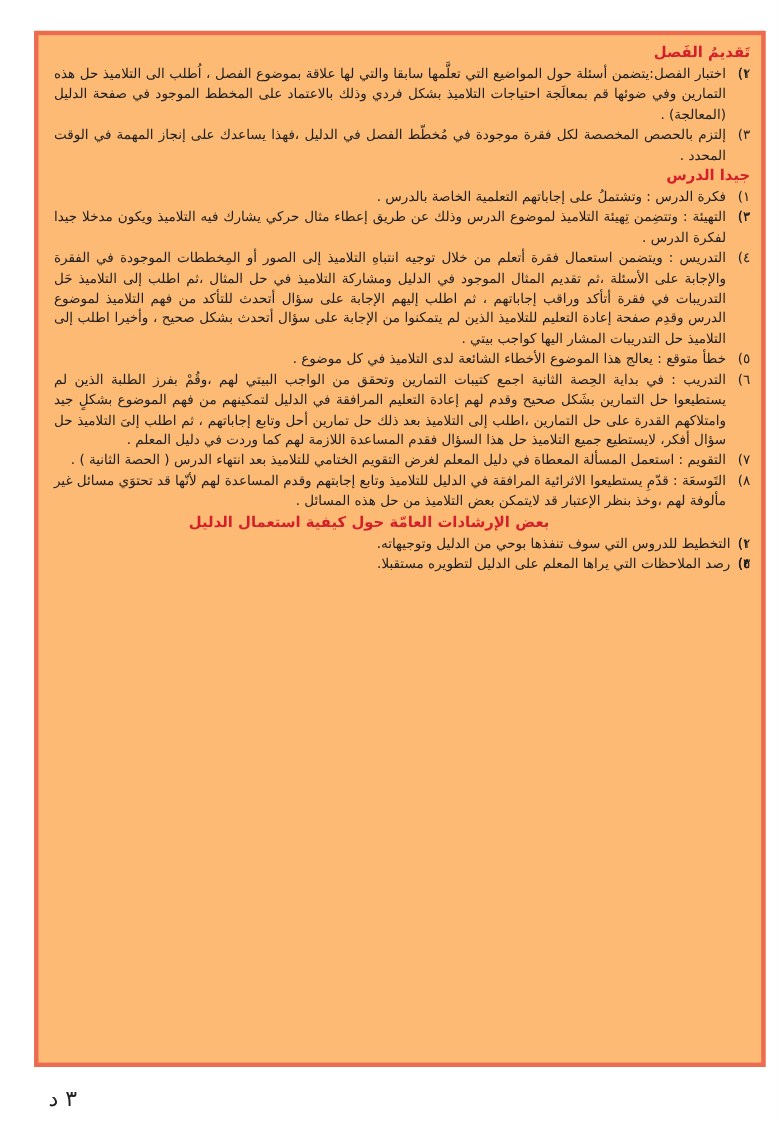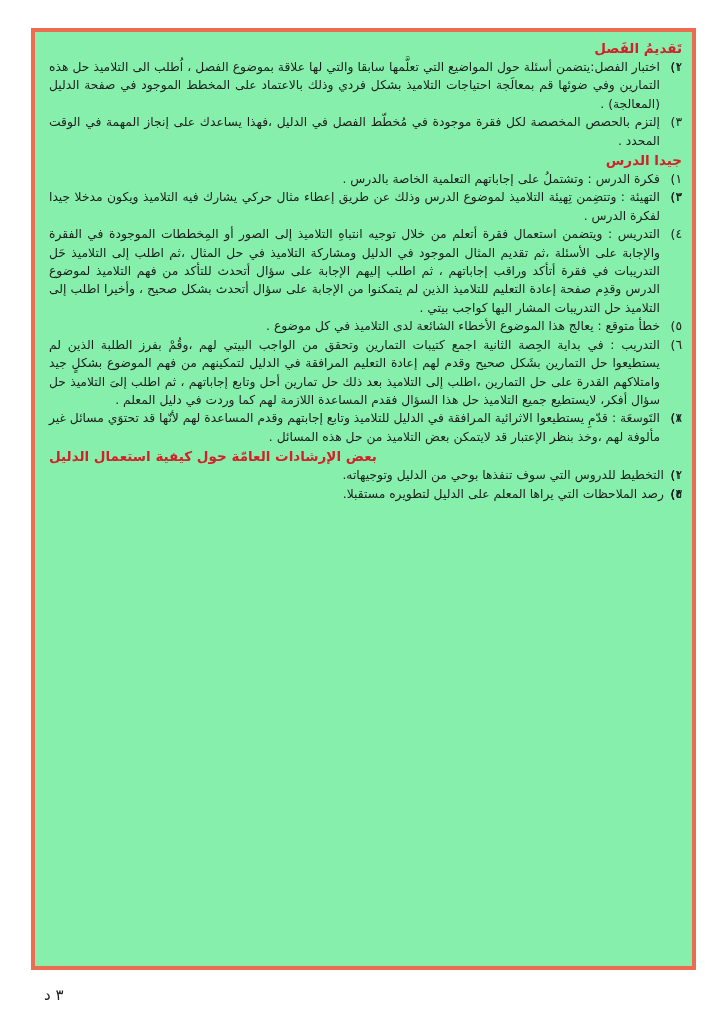--- a/index.html
+++ b/index.html
@@ -3,49 +3,49 @@
 <meta charset="utf-8">
 <style>
   html, body { margin: 0; padding: 0; background: #ffffff; }
   body { width: 708px; height: 1024px; position: relative; overflow: hidden; }
   .frame {
     position: absolute;
     left: 31px; top: 28px;
     width: 665px; height: 942px;
     border: 4px solid #ec6c52;
     box-sizing: border-box;
-    background: #86efac;
+    background: #fdba74;
   }
   .content {
     position: absolute;
     left: 14px; right: 10px; top: 6px;
     direction: rtl;
     font-family: "DejaVu Sans", sans-serif;
     font-size: 12.3px;
     line-height: 18.4px;
     color: #1d1d1d;
     text-align: justify;
   }
   .heading {
     color: #d3202a;
     font-weight: bold;
     font-size: 13.5px;
     line-height: 20px;
     margin: 0;
   }
-  .heading.center { text-align: left; padding-right: 60px; }
+  .heading.center { text-align: center; padding-right: 60px; }
   ol { list-style: none; margin: 0; padding: 0; }
   li { margin: 0; padding-right: 22px; position: relative; }
   li .num { position: absolute; right: 0; top: 0; }
   .sub-list li { padding-right: 18px; }
   .page-num {
     position: absolute;
     left: 44px; top: 986px;
     font-family: "DejaVu Sans", sans-serif;
-    font-size: 15px;
+    font-size: 20px;
     color: #222;
     direction: rtl;
   }
 </style>
 </head>
 <body>
 
 <div class="frame">
   <div class="content">
 
@@ -57,21 +57,21 @@
     </ol>
 
     <h2 class="heading">جيدا الدرس</h2>
     <ol>
       <li><span class="num">١)</span><span>فكرة الدرس : وتشتملُ على إجاباتهم التعلمية الخاصة بالدرس .</span></li>
       <li><span class="num">٢)</span></li>
       <li><span class="num">٣)</span><span>التهيئة : وتتضِمن تِهيئة التلاميذ لموضوع الدرس وذلك عن طريق إعطاء مثال حركي يشارك فيه التلاميذ ويكون مدخلا جيدا لفكرة الدرس .</span></li>
       <li><span class="num">٤)</span><span>التدريس : ويتضمن استعمال فقرة أتعلم من خلال توجيه انتباهِ التلاميذ إلى الصور أو المِخططات الموجودة في الفقرة والإجابة على الأسئلة ،ثم تقديم المثال الموجود في الدليل ومشاركة التلاميذ في حل المثال ،ثم اطلب إلى التلاميذ حَل التدريبات في فقرة أتأكد وراقب إجاباتهم ، ثم اطلب إليهم الإجابة على سؤال أتحدث للتأكد من فهم التلاميذ لموضوع الدرس وقدِم صفحة إعادة التعليم للتلاميذ الذين لم يتمكنوا من الإجابة على سؤال أتحدث بشكل صحيح ، وأخيرا اطلب إلى التلاميذ حل التدريبات المشار اليها كواجب بيتي .</span></li>
       <li><span class="num">٥)</span><span>خطأ متوقع : يعالج هذا الموضوع الأخطاء الشائعة لدى التلاميذ في كل موضوع .</span></li>
       <li><span class="num">٦)</span><span>التدريب : في بداية الحِصة الثانية اجمع كتيبات التمارين وتحقق من الواجب البيتي لهم ،وقُمْ بفرز الطلبة الذين لم يستطيعوا حل التمارين بشَكل صحيح وقدم لهم إعادة التعليم المرافقة في الدليل لتمكينهم من فهم الموضوع بشكلٍ جيد وامتلاكهم القدرة على حل التمارين ،اطلب إلى التلاميذ بعد ذلك حل تمارين أحل وتابع إجاباتهم ، ثم اطلب إلىَ التلاميذ حل سؤال أفكر، لايستطيع جميع التلاميذ حل هذا السؤال فقدم المساعدة اللازمة لهم كما وردت في دليل المعلم .</span></li>
-      <li><span class="num">٧)</span></li>
+      <li><span class="num">٧)</span><span>التقويم : استعمل المسألة المعطاة في دليل المعلم لغرض التقويم الختامي للتلاميذ بعد انتهاء الدرس ( الحصة الثانية ) .</span></li>
       <li><span class="num">٨)</span><span>التَوسعَة : قدّمِ يستطيعوا الاثرائية المرافقة في الدليل للتلاميذ وتابع إجابتهم وقدم المساعدة لهم لأنّها قد تحتوَي مسائل غير مألوفة لهم ،وخذ بنظر الإعتبار قد لايتمكن بعض التلاميذ من حل هذه المسائل .</span></li>
     </ol>
 
     <h2 class="heading center">بعض الإرشادات العامّة حول كيفية استعمال الدليل</h2>
     <ol class="sub-list">
       <li><span class="num">١)</span></li>
       <li><span class="num">٢)</span><span>التخطيط للدروس التي سوف تنفذها بوحي من الدليل وتوجيهاته.</span></li>
       <li><span class="num">٣)</span></li>
       <li><span class="num">٤)</span></li>
       <li><span class="num">٥)</span><span>رصد الملاحظات التي يراها المعلم على الدليل لتطويره مستقبلا.</span></li>

